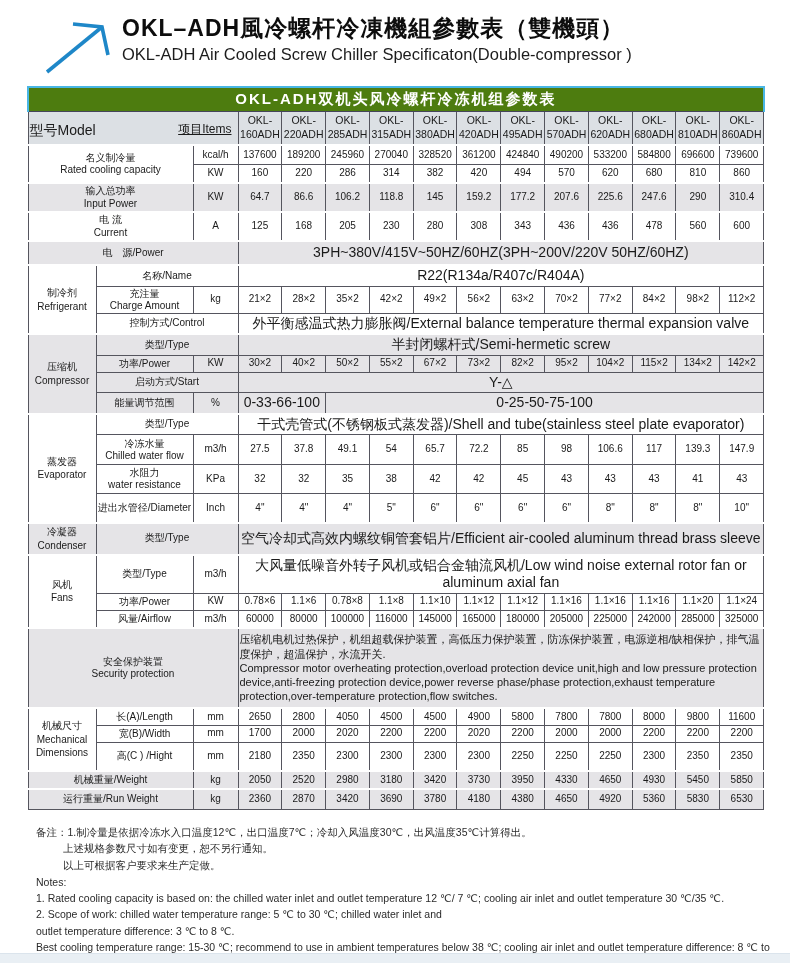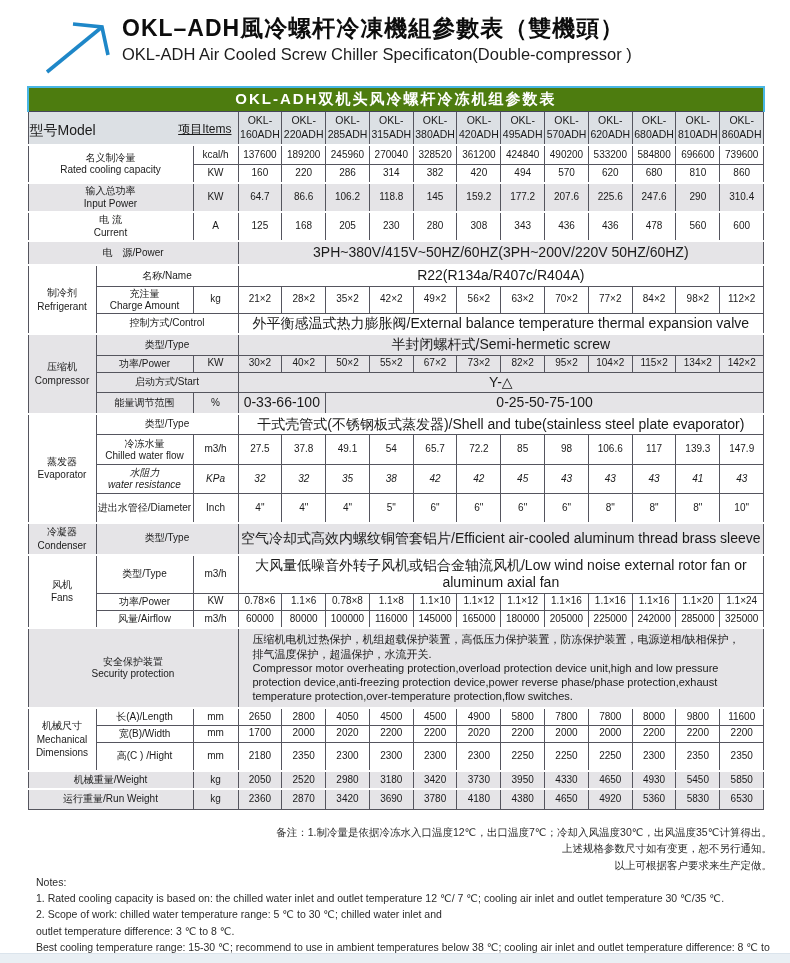--- a/index.html
+++ b/index.html
@@ -24,25 +24,25 @@
   td.corner{position:relative;background:#dce0e4;
      background-image:linear-gradient(to bottom right,transparent 49.5%,#70707a 49.5%,#70707a 50.6%,transparent 50.6%);}
   td.corner .c-model{position:absolute;left:1px;bottom:5px;font-size:14px;}
   td.corner .c-items{position:absolute;right:6px;top:10px;font-size:12px;text-decoration:underline;}
   td.g{font-size:10px;line-height:1.35;}
   td.l{font-size:10px;line-height:1.2;}
   td.u{font-size:10px;}
   td.v{font-size:10px;}
   td.s{font-size:14px;}
   td.lw,td.lg,td.lgu{font-size:10px;line-height:1.25;}
-  td.st{text-align:left;font-size:11px;line-height:1.3;padding:3px 14px;white-space:pre-line;}
+  td.st{text-align:left;font-size:11px;line-height:1.3;padding:3px 1px;white-space:pre-line;}
 
   
   .notes{margin:14px 0 0 36px;width:736px;font-size:10.5px;color:#2b2b2b;}
-  .note-zh{line-height:1.6;white-space:pre-wrap;text-align:right;}
+  .note-zh{line-height:1.6;white-space:pre-wrap;}
   .note-zh.ind{padding-left:27px;}
   .note-en{line-height:1.55;white-space:pre-wrap;}
   .footer-strip{position:absolute;left:0;bottom:0;width:790px;height:9px;background:#e9eff4;border-top:1px solid #dbe4ec;}
 </style>
 </head>
 <body>
 
 <div class="pg-header">
   <svg class="logo" viewBox="0 0 82 66">
     <path d="M11 60 L66 15" stroke="#1e87c8" stroke-width="3.6" fill="none"></path>
@@ -249,21 +249,21 @@
           <td class="v">54</td>
           <td class="v">65.7</td>
           <td class="v">72.2</td>
           <td class="v">85</td>
           <td class="v">98</td>
           <td class="v">106.6</td>
           <td class="v">117</td>
           <td class="v">139.3</td>
           <td class="v">147.9</td>
         </tr>
-        <tr class="wh" style="height: 29px; font-style: italic;">
+        <tr class="wh" style="height: 29px;">
           <td class="l">水阻力
 water resistance</td>
           <td class="u">KPa</td>
           <td class="v">32</td>
           <td class="v">32</td>
           <td class="v">35</td>
           <td class="v">38</td>
           <td class="v">42</td>
           <td class="v">42</td>
           <td class="v">45</td>

